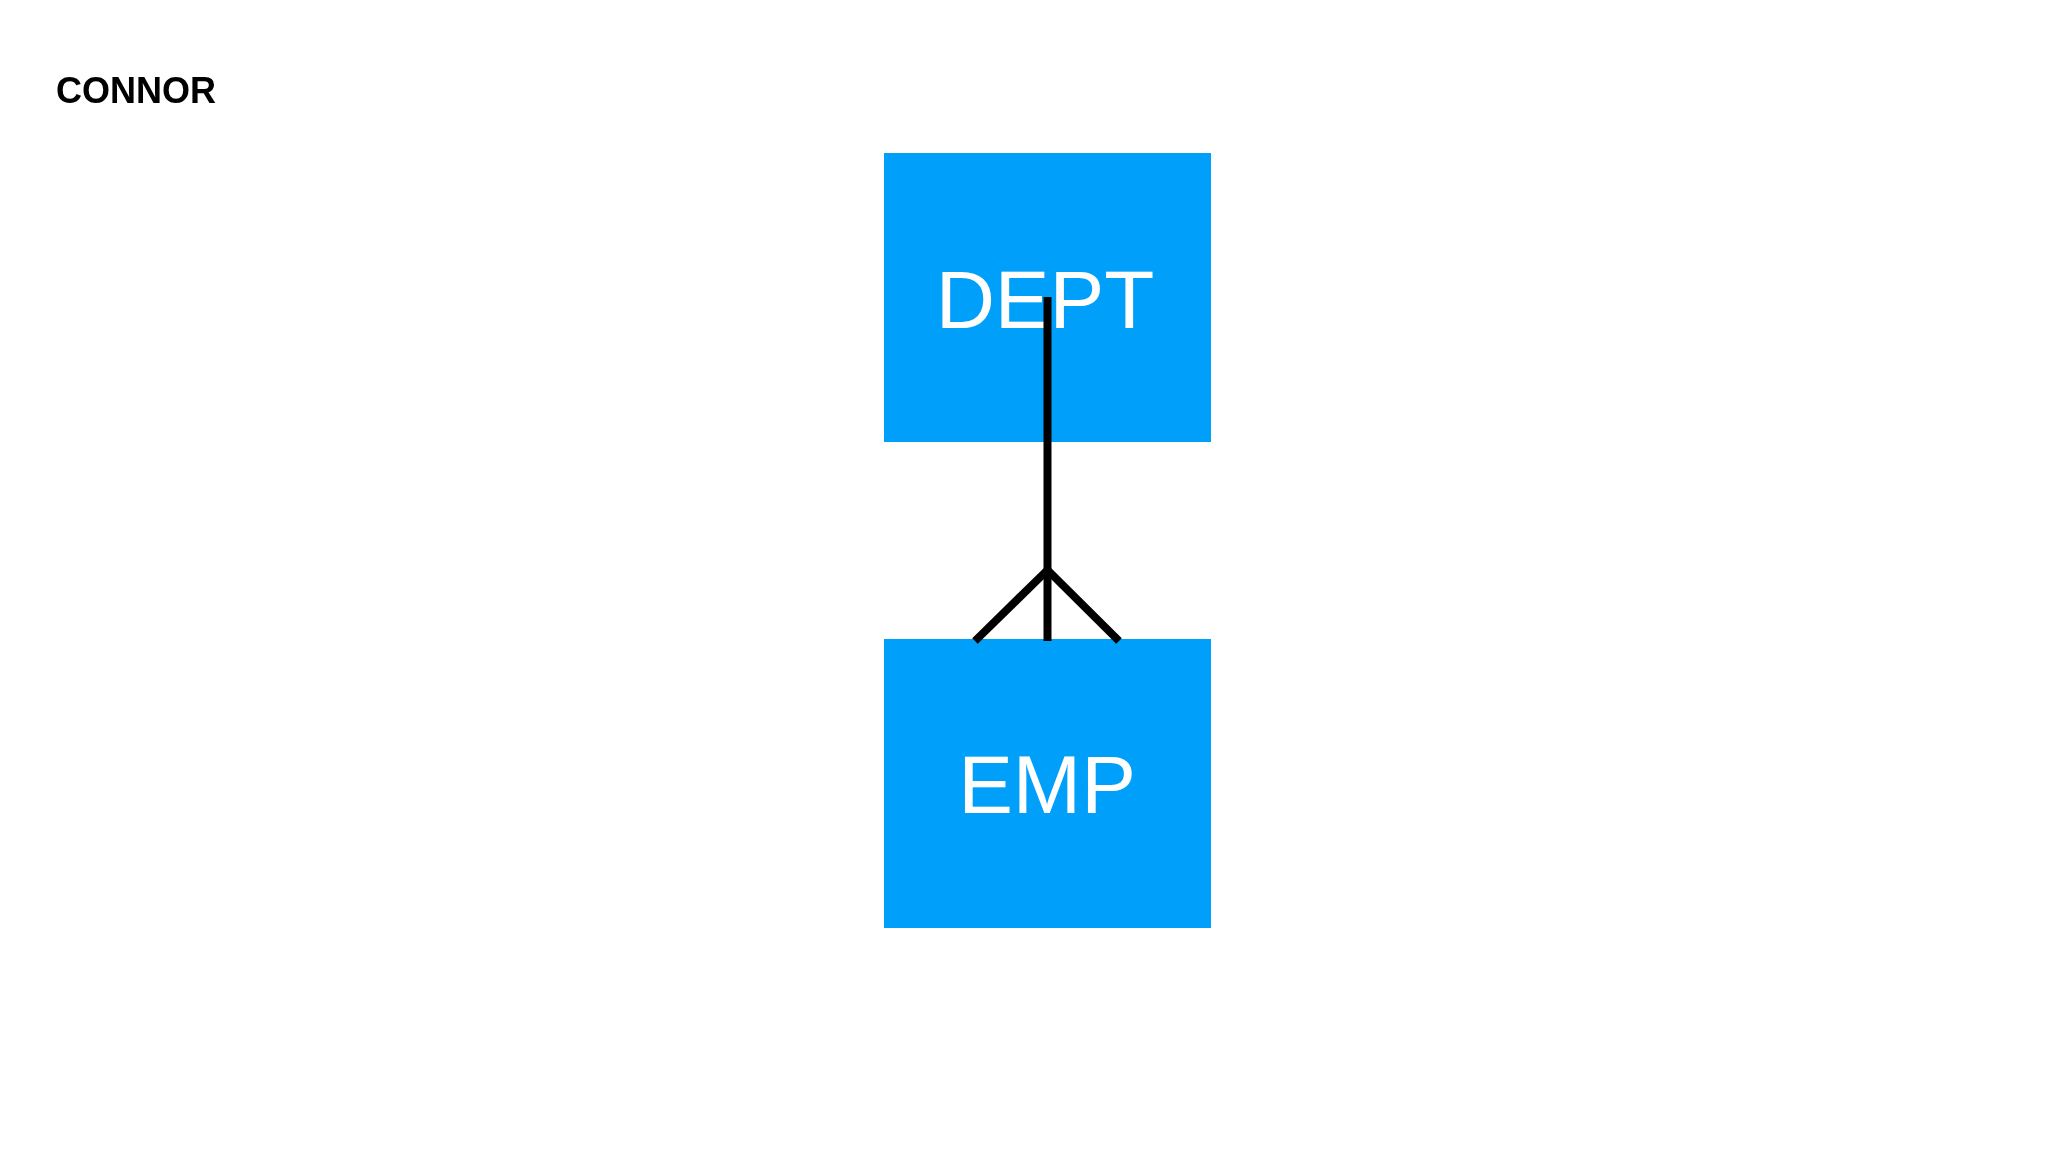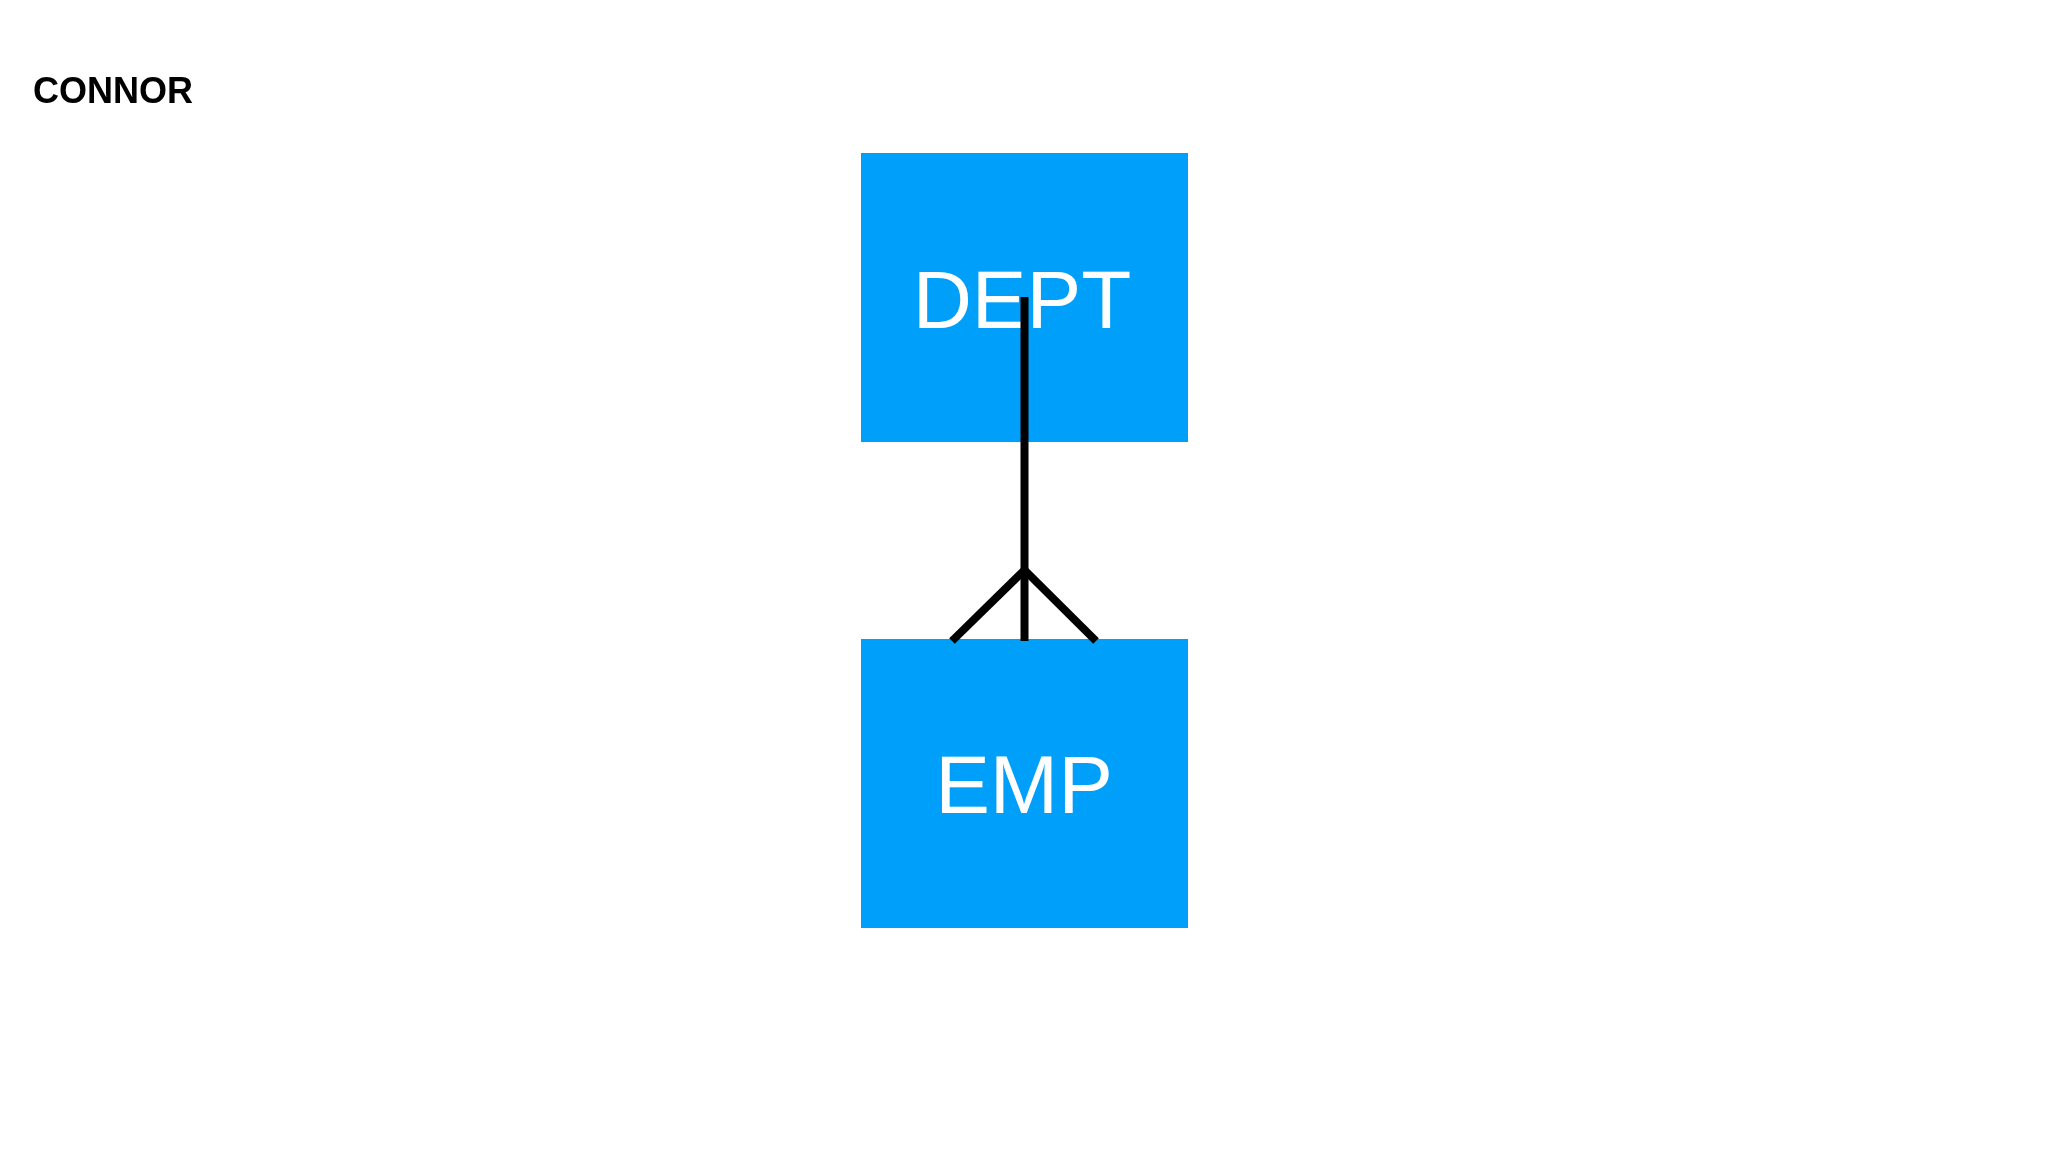--- a/index.html
+++ b/index.html
@@ -9,20 +9,21 @@
     height: 1152px;
     background: #ffffff;
     overflow: hidden;
     font-family: "Liberation Sans", sans-serif;
   }
   .stage {
     position: relative;
     width: 1700px;
     height: 1152px;
     background: #ffffff;
+    margin-left: 23px;
   }
   .stage svg {
     position: absolute;
     left: 0;
     top: 0;
     width: 2048px;
     height: 1152px;
     display: block;
   }
   .title-text {

